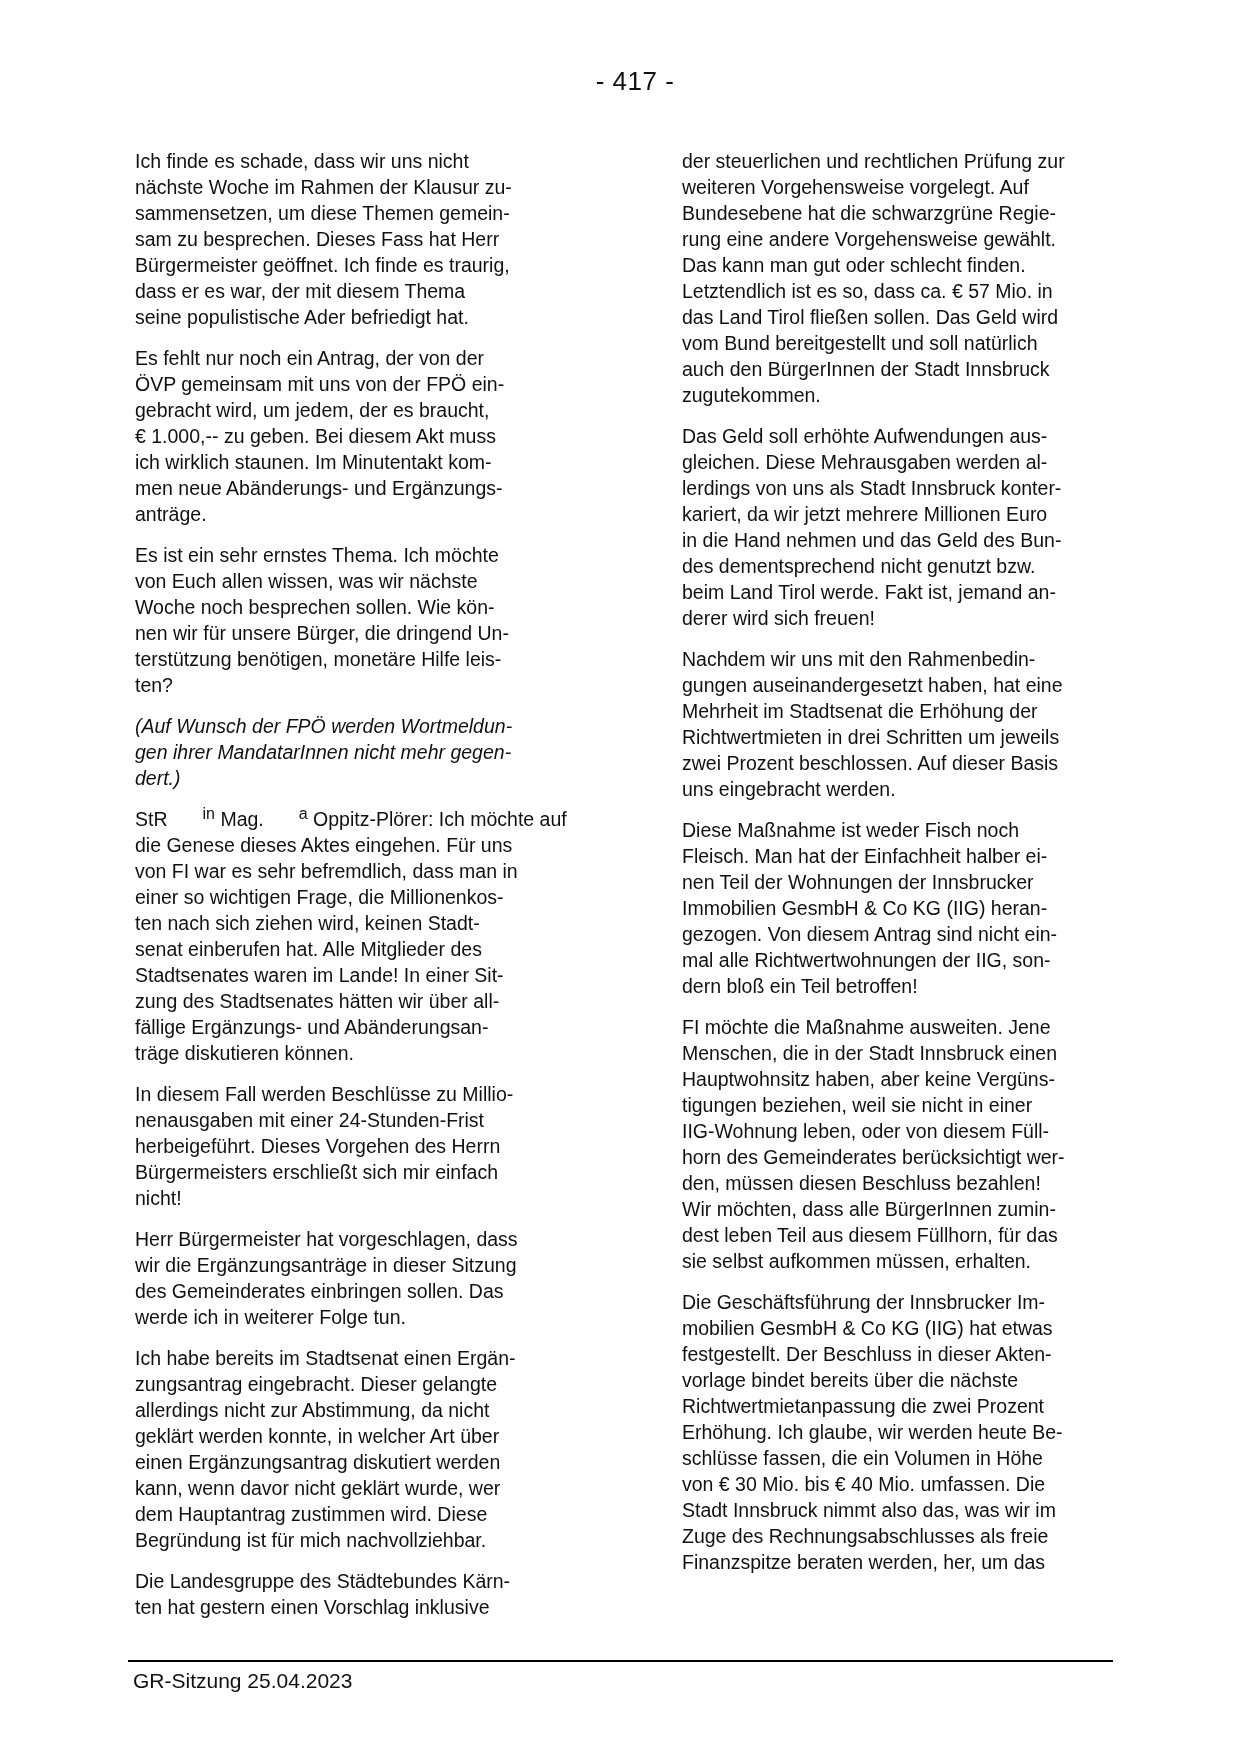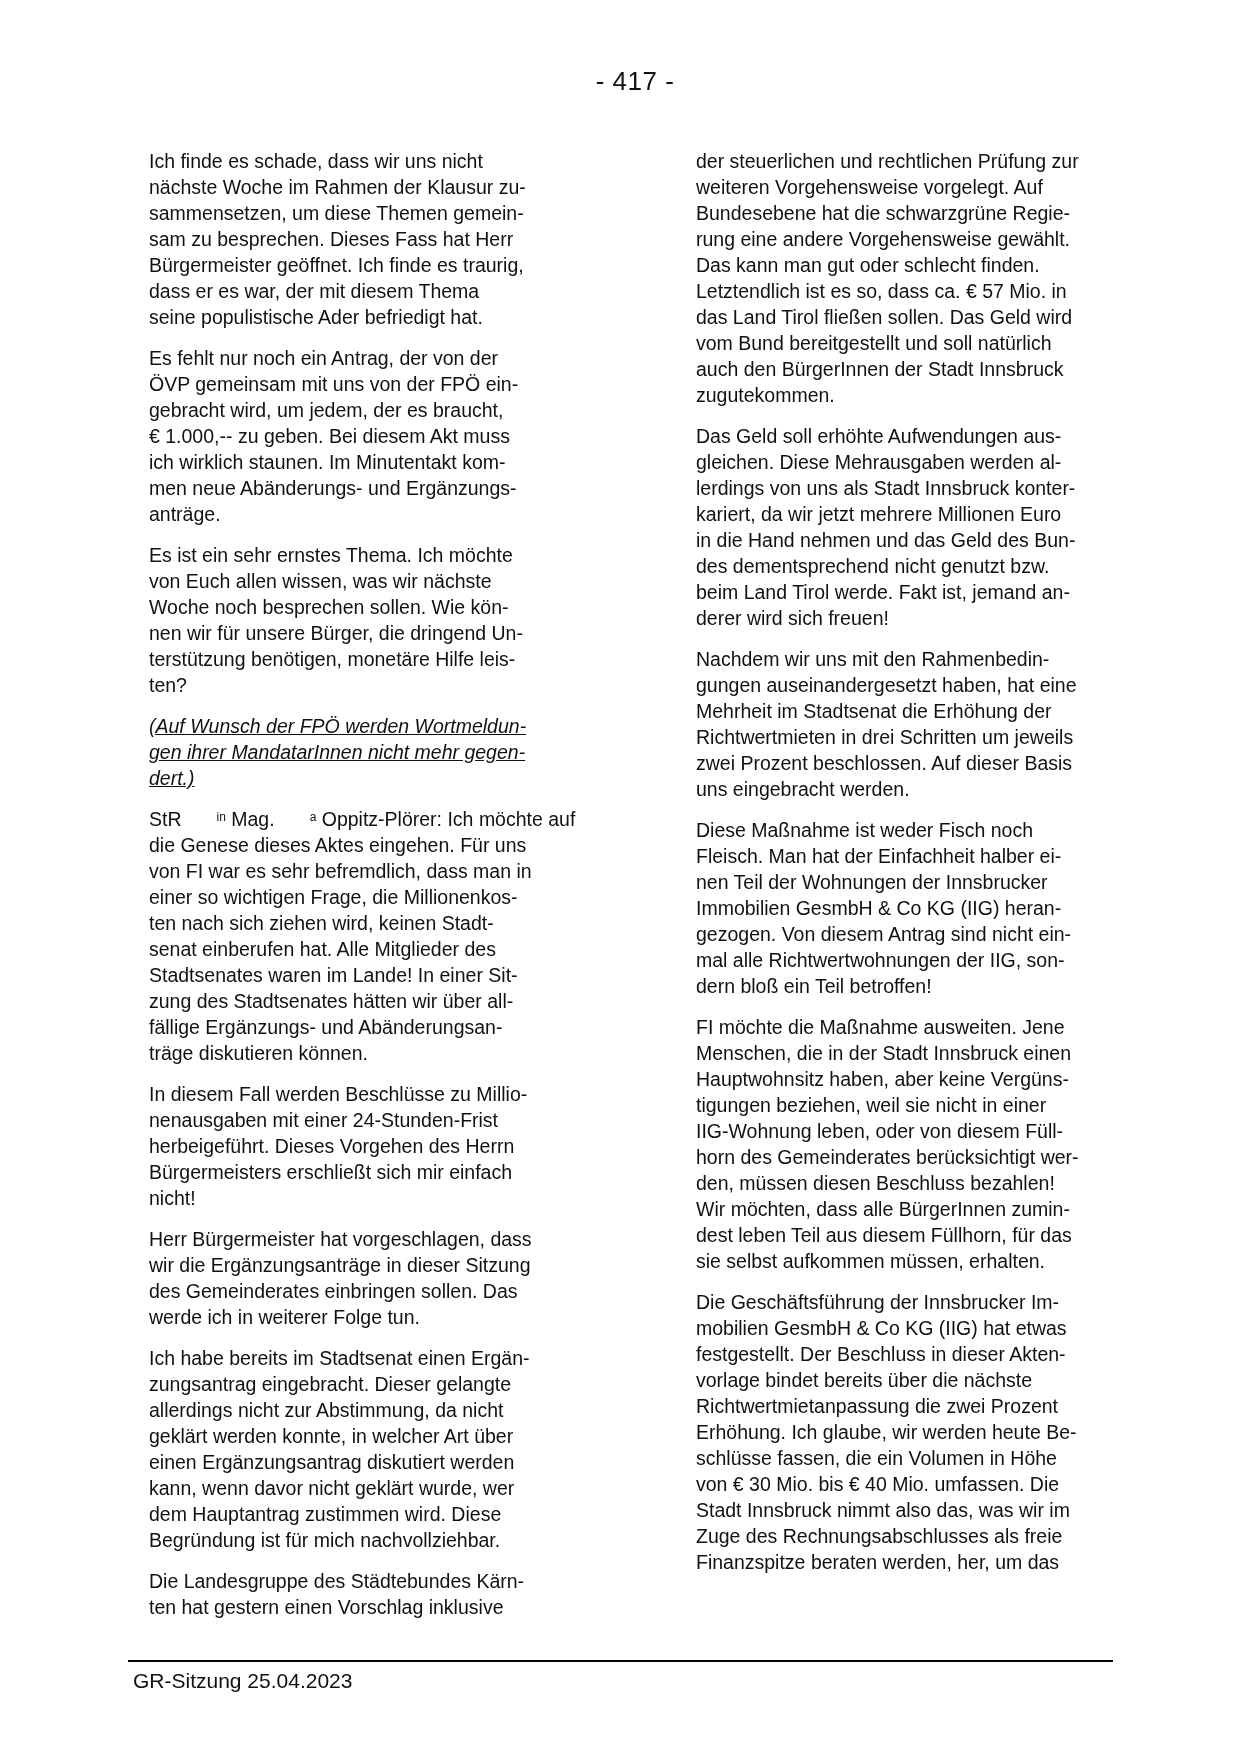--- a/index.html
+++ b/index.html
@@ -27,32 +27,32 @@
     letter-spacing: 0.5px;
   }
   .column {
     position: absolute;
     top: 148px;
     width: 450px;
   }
   #col-left  { left: 133px; }
   #col-right { left: 680px; }
   .para {
-    margin: 0 0 15px 16px;
-  }
-  .para.italic { font-style: italic; text-decoration: underline; }
+    margin: 0 0 15px 2px;
+  }
+  .para.italic { font-style: italic; }
   .line {
     font-size: 19.5px;
     line-height: 26px;
     height: 26px;
     white-space: pre;
   }
   .bold { font-weight: normal; }
   sup.bold {
-    font-size: 12px;
+    font-size: 16px;
     line-height: 0;
     position: relative;
     top: -0.45em;
     vertical-align: baseline;
     padding-left: 35px;
   }
   .footer-rule {
     position: absolute;
     top: 1660px;
     left: 128px;

